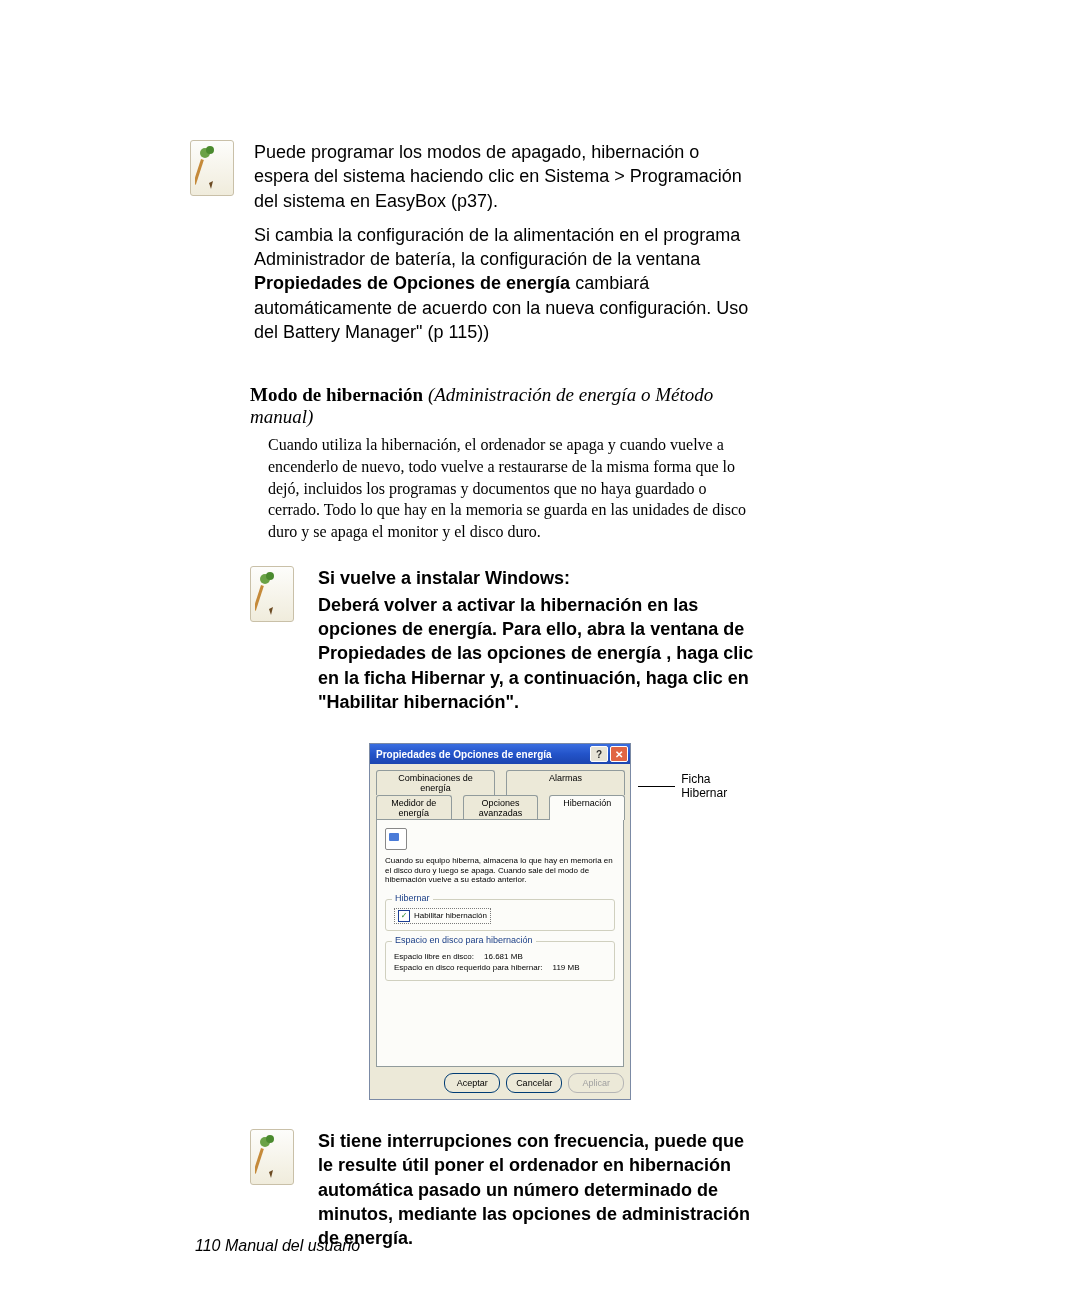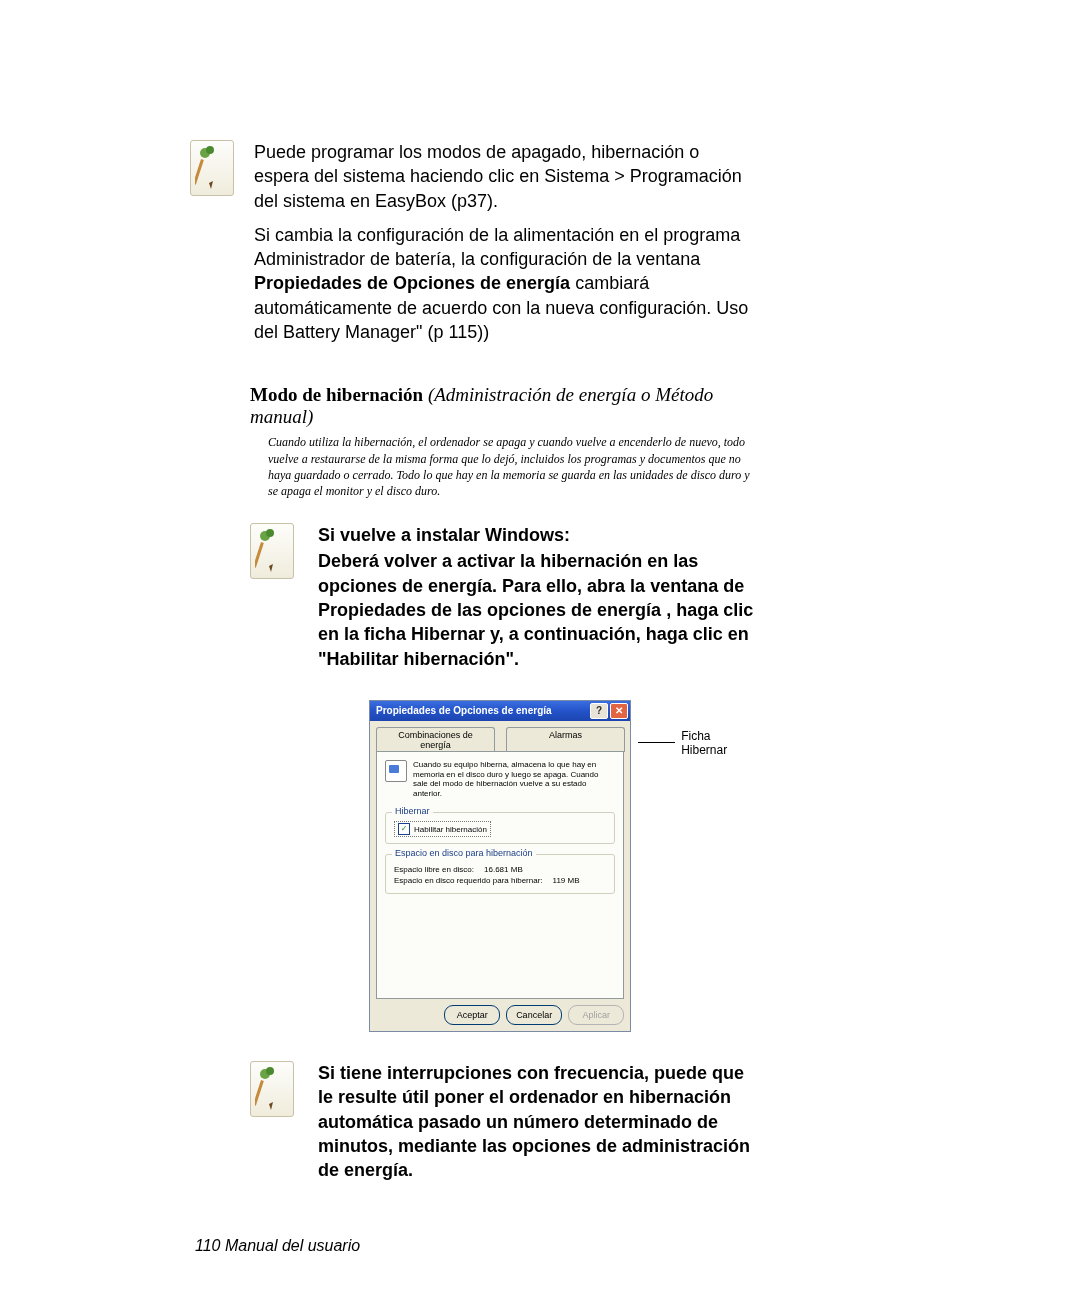--- a/index.html
+++ b/index.html
@@ -48,25 +48,24 @@
     font-weight: bold;
     margin: 30px 0 6px 0;
     font-family: "Times New Roman", Times, serif;
   }
   .section-heading .italic {
     font-style: italic;
     font-weight: normal;
   }
   .section-para {
     font-family: "Times New Roman", Times, serif;
-    font-size: 12px;
+    font-size: 16px;
     line-height: 1.35;
     margin: 0 0 24px 0;
     padding-left: 18px;
-    font-style: italic;
   }
   .sub-note {
     display: flex;
     align-items: flex-start;
     margin-bottom: 24px;
   }
   .sub-note .note-icon {
     margin-left: 0;
     margin-right: 24px;
   }
@@ -158,20 +157,21 @@
     min-height: 230px;
     position: relative;
   }
   .hib-desc {
     display: flex;
     align-items: flex-start;
     gap: 6px;
     font-size: 8px;
     line-height: 1.2;
     margin-bottom: 14px;
+    flex-direction: column;
   }
   .hib-icon {
     width: 20px;
     height: 20px;
     background: #fff;
     border: 1px solid #888;
     border-radius: 2px;
     position: relative;
     flex-shrink: 0;
   }
@@ -327,20 +327,25 @@
         <span>Propiedades de Opciones de energía</span>
         <div class="titlebar-buttons">
           <div class="tb-btn">?</div>
           <div class="tb-btn close">✕</div>
         </div>
       </div>
       <div class="tabs-area">
         <div class="tab-row top">
           <div class="tab">Combinaciones de energía</div>
           <div class="tab">Alarmas</div>
+        </div>
+        <div class="tab-row bottom">
+          <div class="tab">Medidor de energía</div>
+          <div class="tab">Opciones avanzadas</div>
+          <div class="tab active">Hibernación</div>
         </div>
         <div class="tab-content">
           <div class="hib-desc">
             <div class="hib-icon"></div>
             <div>Cuando su equipo hiberna, almacena lo que hay en memoria en el disco duro y luego se apaga. Cuando sale del modo de hibernación vuelve a su estado anterior.</div>
           </div>
           <div class="group">
             <div class="group-title">Hibernar</div>
             <div class="chk-row">
               <div class="chk">✓</div>

